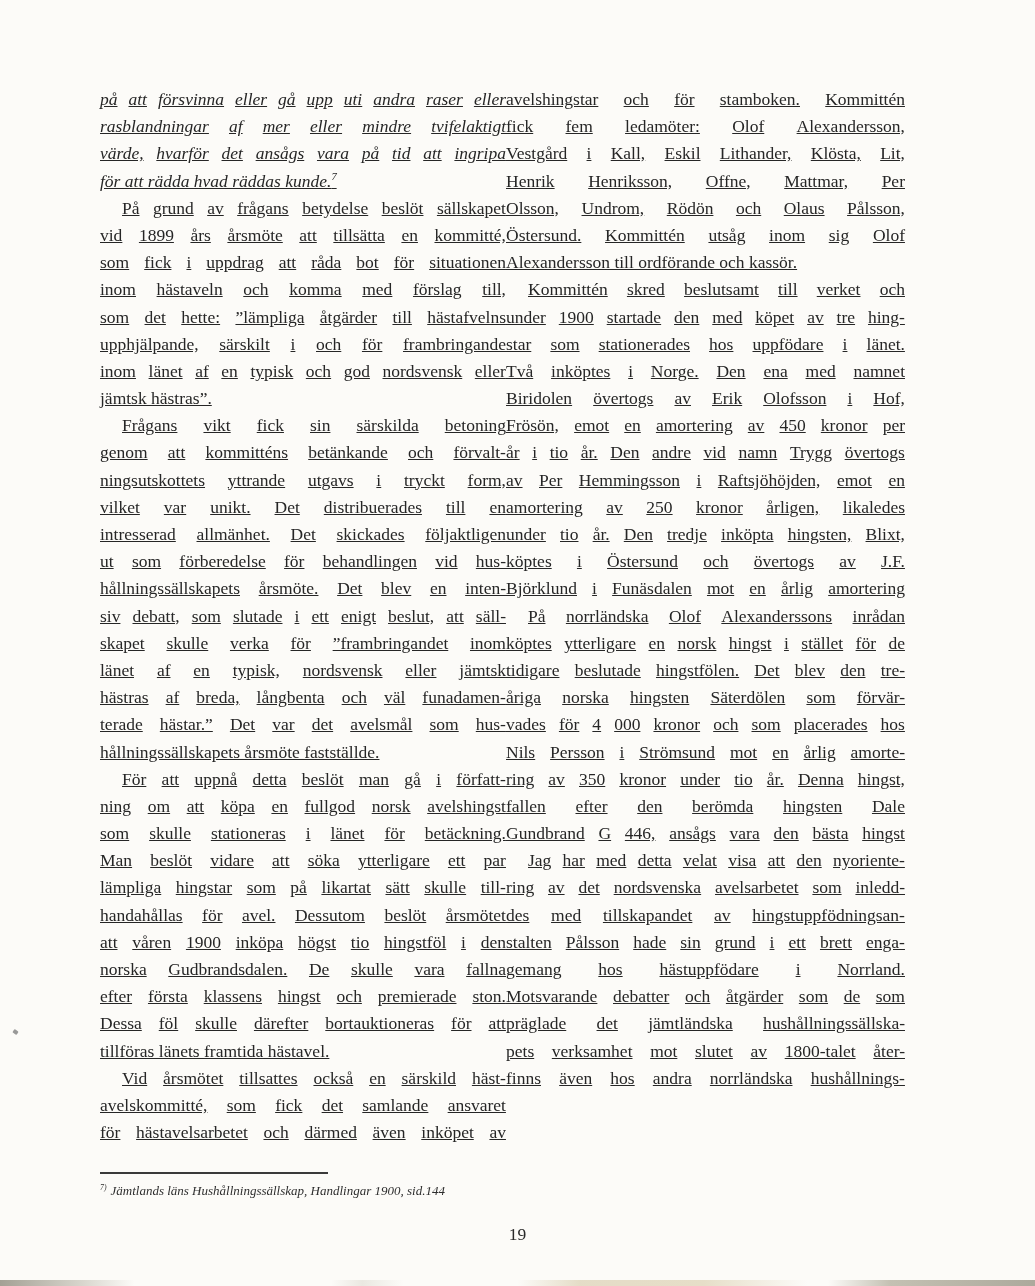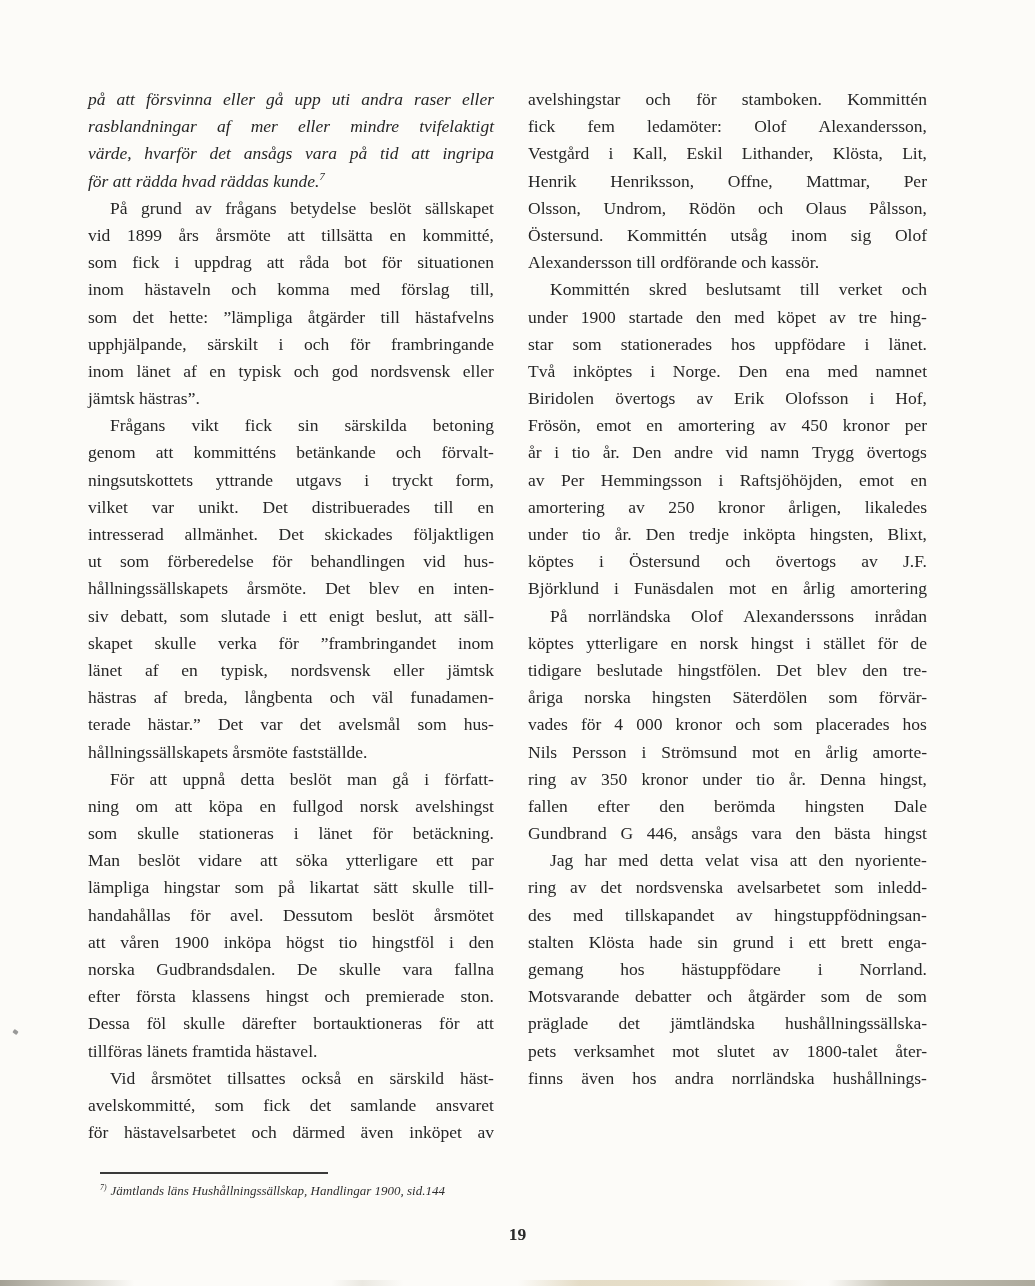--- a/index.html
+++ b/index.html
@@ -7,24 +7,24 @@
     width: 1035px;
     height: 1286px;
     position: relative;
     overflow: hidden;
     background: #fcfbf8;
     color: #262626;
     font-family: "Liberation Serif", serif;
   }
   .columns {
     position: absolute;
-    left: 88px;
+    left: 100px;
     top: 86px;
     display: flex;
-    gap: 34px;
+    text-decoration: underline;
   }
   .col { flex: none; }
   .col.left  { width: 406px; }
   .col.right { width: 399px; }
   .para { margin: 0; }
   .para.italic { font-style: italic; }
   .line {
     font-size: 17.5px;
     line-height: 27.2px;
     height: 27.2px;
@@ -62,21 +62,20 @@
   }
   .fn-text sup { margin-right: 4px; }
   .page-number {
     position: absolute;
     top: 1224px;
     left: 0;
     width: 1035px;
     text-align: center;
     font-size: 17.5px;
     color: #2a2a2a;
-    font-weight: bold;
   }
   .speck {
     position: absolute;
     left: 13px;
     top: 1030px;
     width: 5px;
     height: 4px;
     background: #6f6f6f;
     opacity: 0.7;
     border-radius: 1px;
@@ -724,21 +723,21 @@
         </div>
         <div class="line j">
           <span>des</span>
           <span>med</span>
           <span>tillskapandet</span>
           <span>av</span>
           <span>hingstuppfödningsan-</span>
         </div>
         <div class="line j">
           <span>stalten</span>
-          <span>Klösta</span>
+          <span>Pålsson</span>
           <span>hade</span>
           <span>sin</span>
           <span>grund</span>
           <span>i</span>
           <span>ett</span>
           <span>brett</span>
           <span>enga-</span>
         </div>
         <div class="line j">
           <span>gemang</span>

